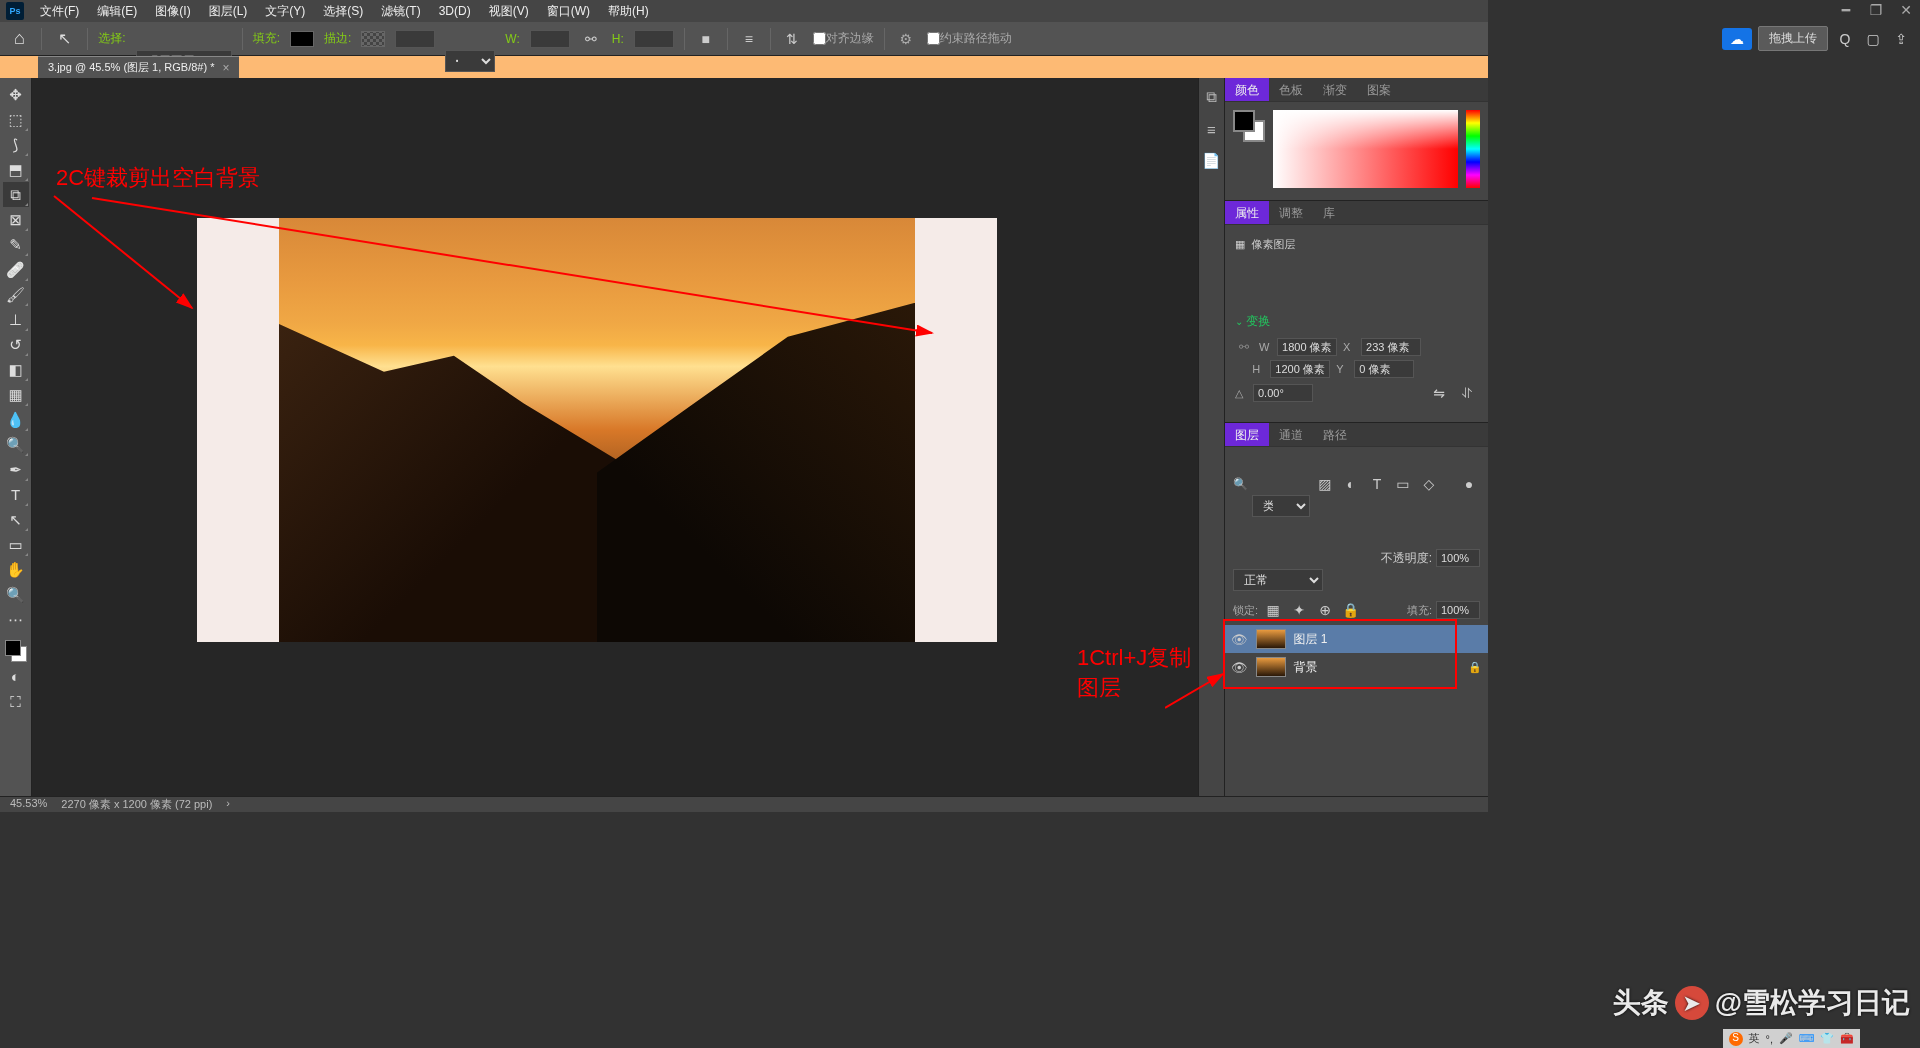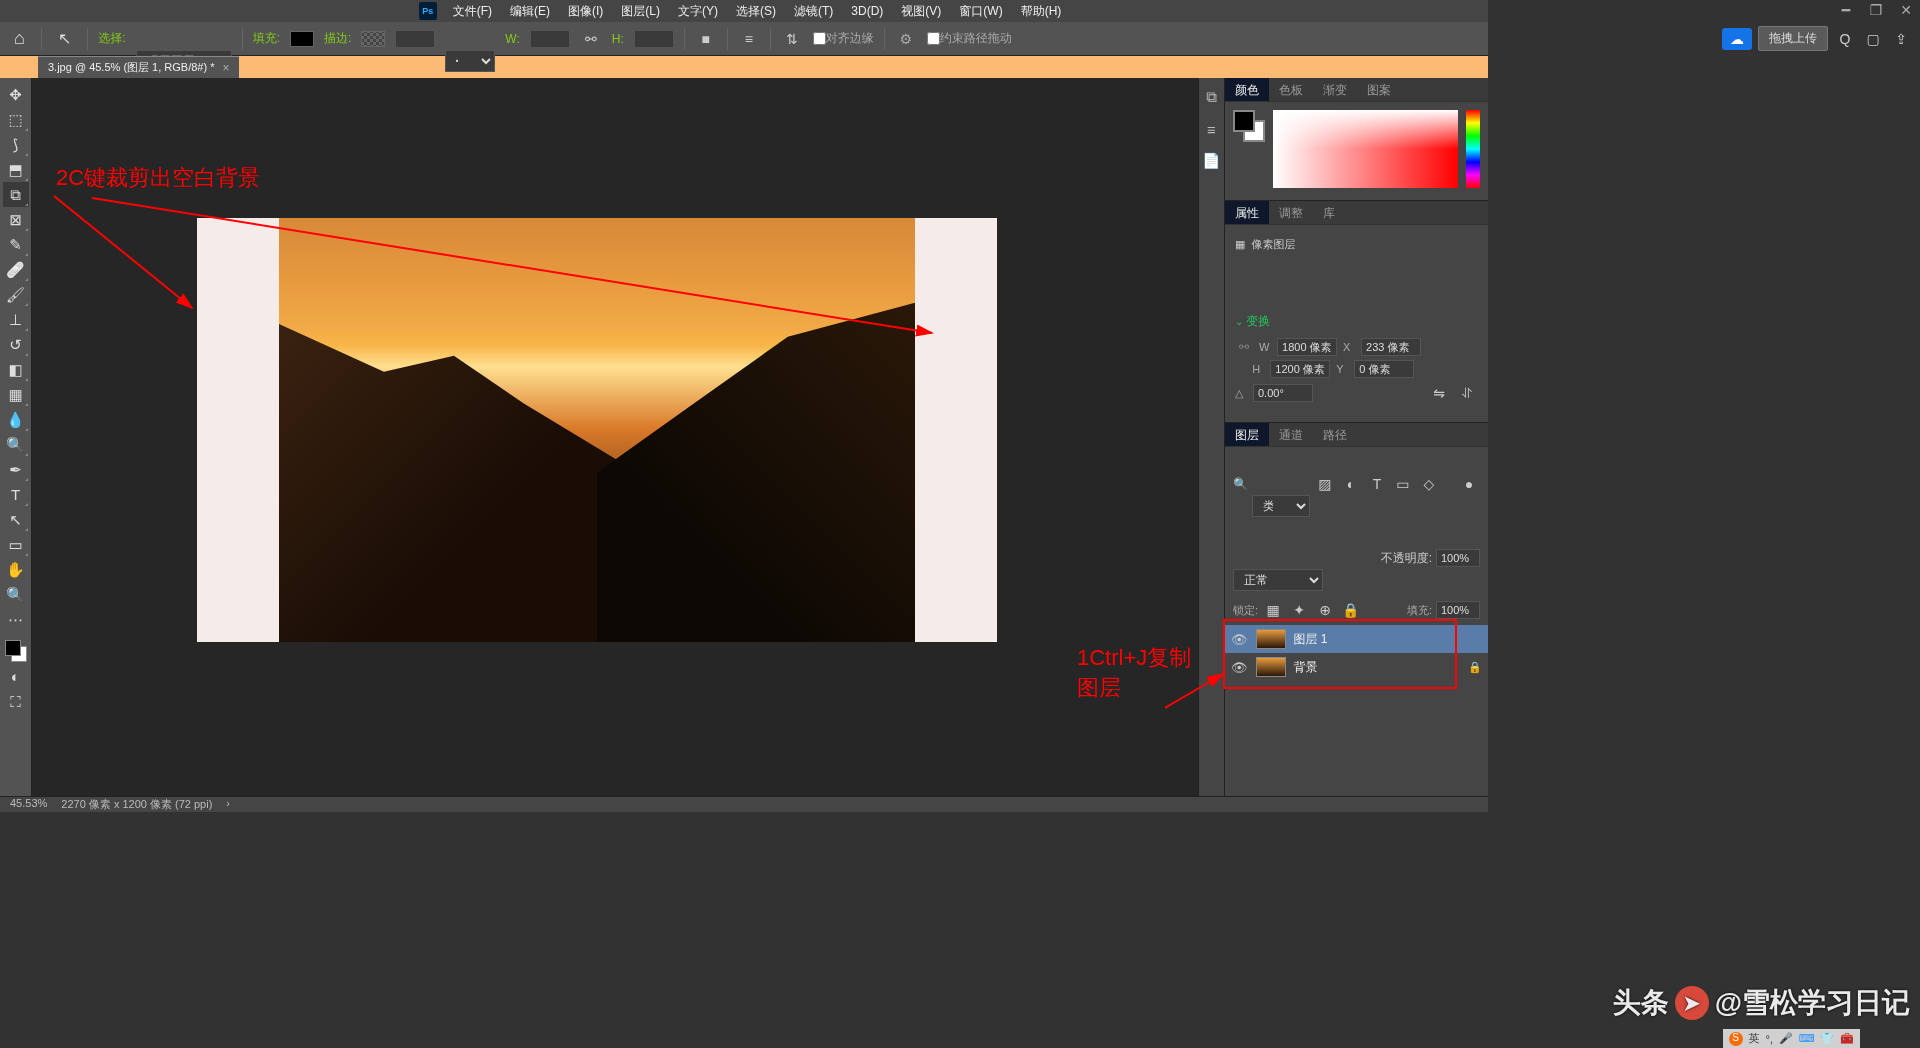--- a/index.html
+++ b/index.html
@@ -1,17 +1,17 @@
 <!DOCTYPE html>
 <html><head>
 <meta charset="utf-8">
 <style>
 * { margin: 0; padding: 0; box-sizing: border-box; font-family: "Microsoft YaHei", Arial, sans-serif; user-select: none; }
 body { background: #323232; color: #ccc; font-size: 12px; overflow: hidden; width: 1488px; height: 812px; }
-.menubar { background: #454545; height: 22px; display: flex; align-items: center; padding: 0 6px; gap: 2px; justify-content: center; }
+.menubar { background: #454545; height: 22px; display: flex; align-items: center; padding: 0 6px; gap: 2px; }
 .ps-logo { width: 18px; height: 18px; background: #001e36; color: #31a8ff; font-size: 9px; font-weight: bold; display: flex; align-items: center; justify-content: center; border-radius: 2px; margin-right: 6px; }
 .menu-item { padding: 3px 8px; cursor: pointer; color: #eee; font-size: 12px; }
 .win-ctrls { position: absolute; right: 4px; top: 2px; display: flex; gap: 10px; color: #aaa; }
 .win-ctrls span { width: 20px; text-align: center; cursor: pointer; font-size: 14px; }
 .options-bar { background: #535353; height: 34px; display: flex; align-items: center; padding: 0 8px; gap: 10px; border-bottom: 1px solid #222; }
 .home-icon { font-size: 18px; color: #ddd; padding: 0 6px; cursor: pointer; }
 .arrow-tool { font-size: 16px; color: #ddd; padding: 0 6px; }
 .opt-label { color: #84cc16; font-size: 12px; }
 .opt-select { background: #3a3a3a; border: 1px solid #555; color: #ddd; padding: 2px 20px 2px 6px; font-size: 12px; margin-top: 44px; }
 .swatch { width: 24px; height: 16px; background: #000; border: 1px solid #666; display: inline-block; }
@@ -45,21 +45,21 @@
 .mountain-shape1 { position: absolute; left: 0; bottom: 0; width: 55%; height: 75%; background: linear-gradient(135deg, #3a2210 0%, #1a0d05 60%); clip-path: polygon(0 0, 30% 15%, 50% 10%, 70% 25%, 100% 45%, 100% 100%, 0 100%); }
 .mountain-shape2 { position: absolute; right: 0; bottom: 0; width: 50%; height: 80%; background: linear-gradient(225deg, #2a1808 0%, #0d0804 70%); clip-path: polygon(0 50%, 30% 30%, 60% 10%, 100% 0, 100% 100%, 0 100%); }
 .annotation1 { position: absolute; left: 24px; top: 85px; color: #ff0000; font-size: 22px; font-weight: normal; }
 .annotation-arrow1 { position: absolute; left: 10px; top: 110px; pointer-events: none; }
 .annotation2 { position: absolute; left: 1045px; top: 565px; color: #ff0000; font-size: 22px; }
 .right-stack { width: 26px; background: #454545; display: flex; flex-direction: column; align-items: center; gap: 10px; padding-top: 8px; border-left: 1px solid #222; }
 .right-stack .icon-btn { font-size: 15px; color: #bbb; }
 .panels { width: 264px; background: #454545; display: flex; flex-direction: column; border-left: 1px solid #222; }
 .panel-tabs { display: flex; height: 24px; border-bottom: 1px solid #333; background: #3a3a3a; }
 .panel-tab { padding: 4px 10px; font-size: 12px; color: #999; cursor: pointer; }
-.panel-tab.active { background: #0f172a; color: #eee; }
+.panel-tab.active { background: #6d28d9; color: #eee; }
 .color-panel { padding: 8px; display: flex; gap: 8px; height: 98px; }
 .color-swatch-pair { position: relative; width: 32px; height: 32px; }
 .color-swatch-pair .fg { position: absolute; width: 22px; height: 22px; background: #000; border: 2px solid #888; z-index: 2; }
 .color-swatch-pair .bg { position: absolute; width: 22px; height: 22px; background: #fff; border: 2px solid #888; right: 0; bottom: 0; }
 .color-picker { flex: 1; height: 78px; background: linear-gradient(to bottom, #fff 0%, rgba(255,255,255,0) 50%), linear-gradient(to right, #fff 0%, #ff0000 100%), linear-gradient(to top, #000 0%, rgba(0,0,0,0) 60%); position: relative; }
 .hue-bar { width: 14px; height: 78px; background: linear-gradient(to bottom, #ff0000, #ffff00, #00ff00, #00ffff, #0000ff, #ff00ff, #ff0000); }
 .props-panel { border-top: 1px solid #222; }
 .panel-body { padding: 8px 10px; font-size: 11px; color: #ccc; }
 .prop-row { display: flex; align-items: center; gap: 6px; margin: 4px 0; }
 .prop-section { padding: 6px 0; }

